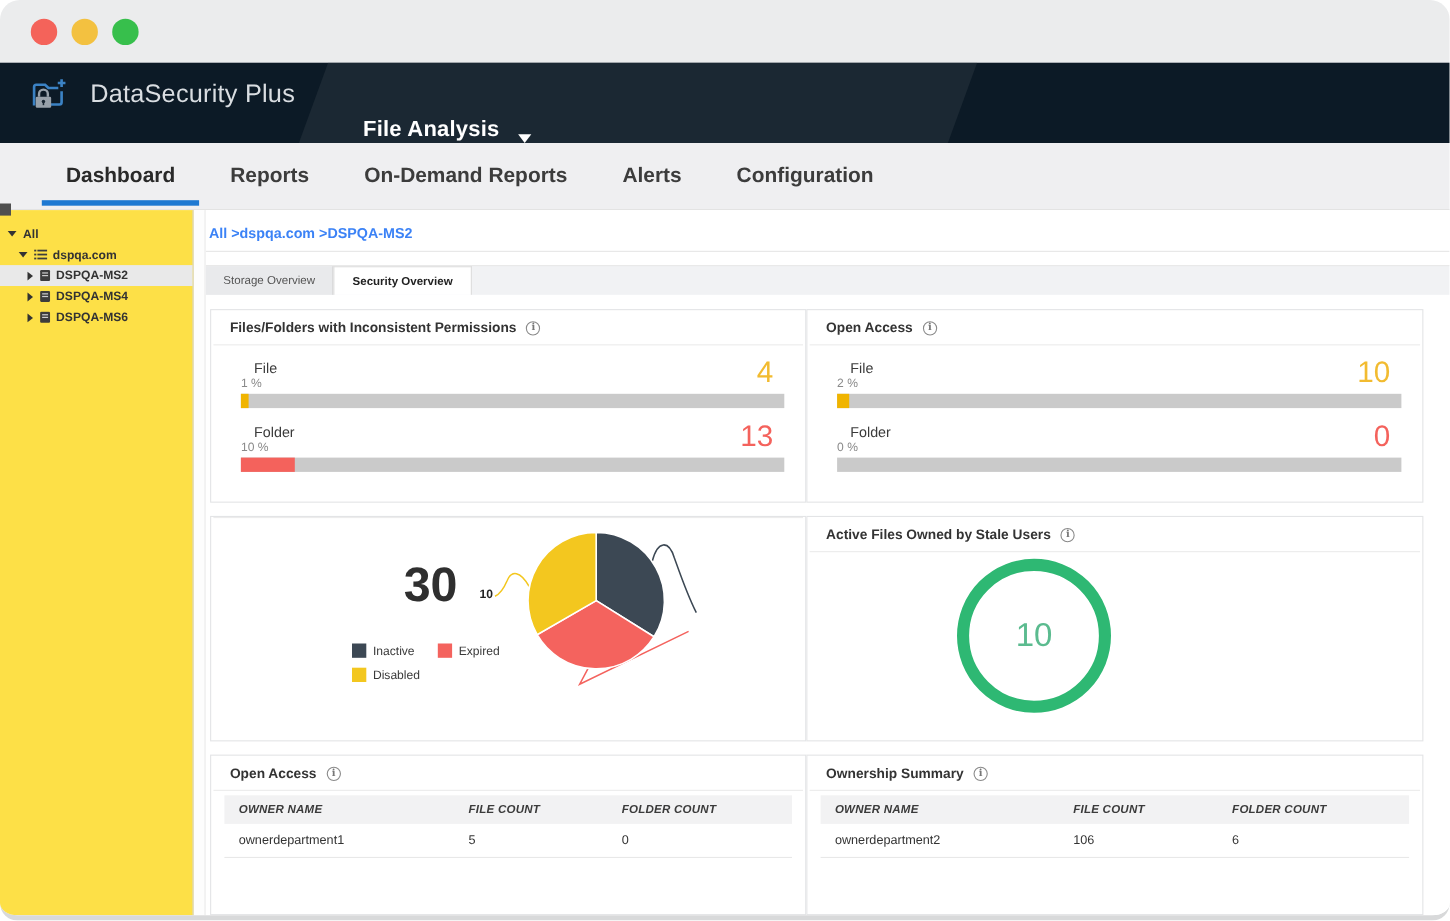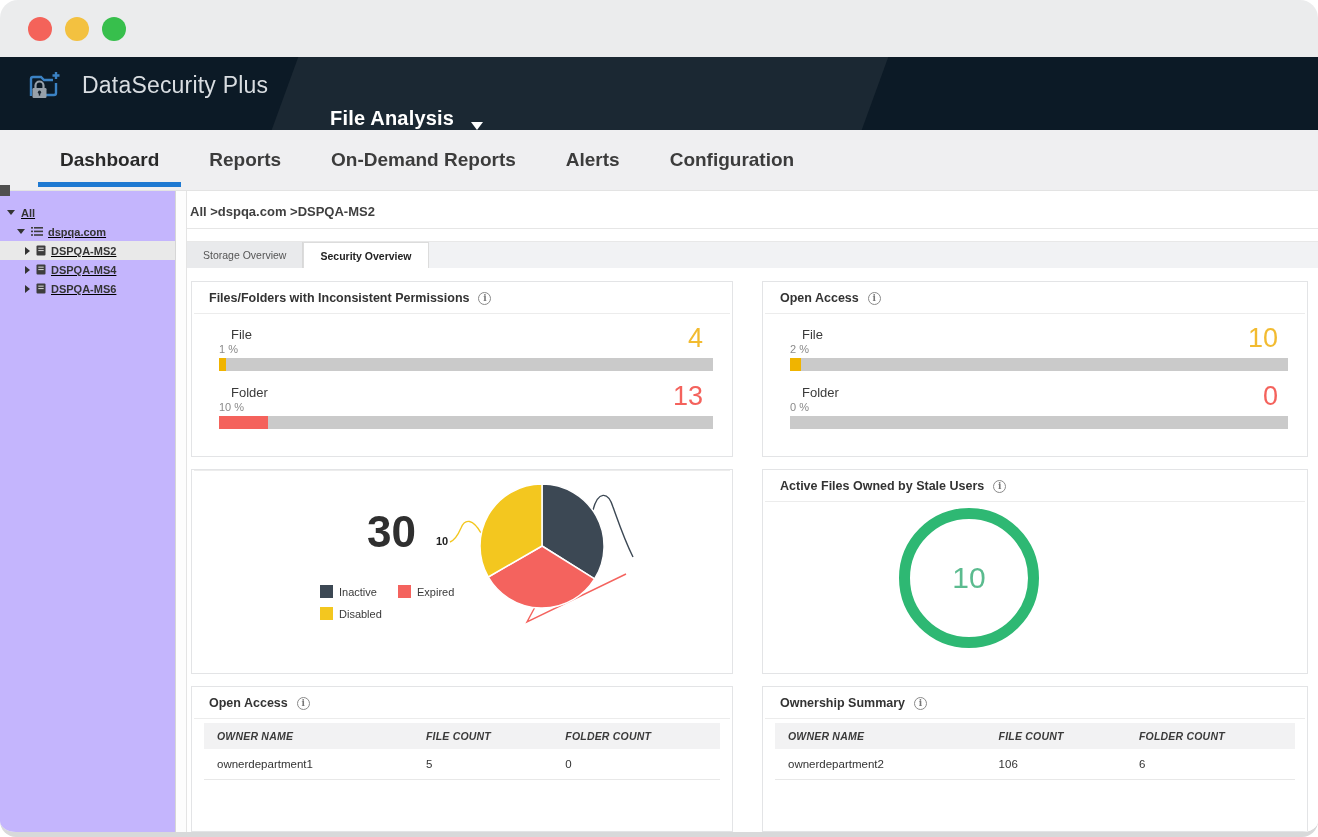--- a/index.html
+++ b/index.html
@@ -23,40 +23,40 @@
 
   
   .navbar{ height:61px; background:#efeff1; display:flex; align-items:center; padding-left:60px; border-bottom:1px solid #e3e3e3; }
   .nav-item{ position:relative; margin-right:50px; font-size:19px; font-weight:700; color:#3c3c3c; cursor:pointer; }
   .nav-item.active{ color:#292929; }
   .nav-item.active::after{ content:""; position:absolute; left:-22px; right:-22px; bottom:-16px; height:5px; background:#1e79d2; }
 
   
   .bodyrow{ display:flex; height:641px; position:relative; }
   .resize-handle{ position:absolute; left:0; top:-6px; width:10px; height:11px; background:#4f4f4f; z-index:5; }
-  .sidebar{ width:176px; background:#c4b5fd; border-right:1px solid #d6d6d6; padding-top:12px; position:relative;text-decoration:underline; }
+  .sidebar{ width:176px; background:#fde047; border-right:1px solid #d6d6d6; padding-top:12px; position:relative; }
   .gutter{ width:11px; background:#fdfdfd; border-right:1px solid #e4e4e4; }
   .tree{ font-size:11px; font-weight:700; color:#333; }
   .tree-row{ display:flex; align-items:center; height:19px; cursor:pointer; }
   .tree-row.sel{ background:#e9e9e9; }
   .lvl1{ padding-left:7px; } .lvl2{ padding-left:17px; } .lvl3{ padding-left:25px; }
   .caret-down{ width:0; height:0; border-left:4px solid transparent; border-right:4px solid transparent; border-top:5px solid #333; margin-right:6px; }
   .caret-right{ width:0; height:0; border-top:4px solid transparent; border-bottom:4px solid transparent; border-left:5px solid #333; margin-right:6px; }
   .tree-icon{ display:inline-flex; margin-right:5px; }
 
   .content{ flex:1; background:#fff; display:flex; flex-direction:column; overflow:hidden; }
-  .breadcrumb-row{ padding:13px 10px 9px 3px; font-size:13px; font-weight:700; color:#404040; border-bottom:1px solid #e6e6e6; }
+  .breadcrumb-row{ padding:13px 10px 9px 3px; font-size:13px; font-weight:700; color:#3b82f6; border-bottom:1px solid #e6e6e6; }
   .tabstrip{ margin-top:12px; height:27px; background:#f1f2f4; display:flex; border-top:1px solid #e8e8e8; }
   .tab{ display:flex; align-items:center; padding:0 16px; font-size:10.5px; color:#555; cursor:pointer;
         background:#e9eaec; border-right:1px solid #d8d8d8; }
   .tab.active{ background:#fff; color:#222; font-weight:700; border:1px solid #dcdcdc; border-bottom:none; }
 
   
   .cards{ flex:1; overflow:hidden; display:grid; grid-template-columns:542px 1fr; grid-template-rows:176px 205px auto;
-          gap:12px 29px; padding:13px 10px 0 4px; }
+          gap:12px 0; padding:13px 24px 0 4px; }
   .card{ border:1px solid #e3e4e6; background:#fff; overflow:hidden; }
   .card-head{ display:flex; align-items:center; gap:9px; padding:9px 17px 8px; font-size:12.5px; font-weight:700; color:#333; }
   .card-divider{ border-bottom:1px solid #ececec; margin:0 2px; }
   .info-icon{ width:13px; height:13px; border:1px solid #8a8a8a; border-radius:50%; display:inline-flex; align-items:center;
               justify-content:center; color:#777; flex:none; cursor:pointer; }
   .info-icon::before{ content:"i"; font-family:"DejaVu Serif", serif; font-size:9px; line-height:1; }
 
   
   .bars-body{ padding:13px 19px 0 27px; }
   .stat-top{ display:flex; justify-content:space-between; align-items:flex-start; }

